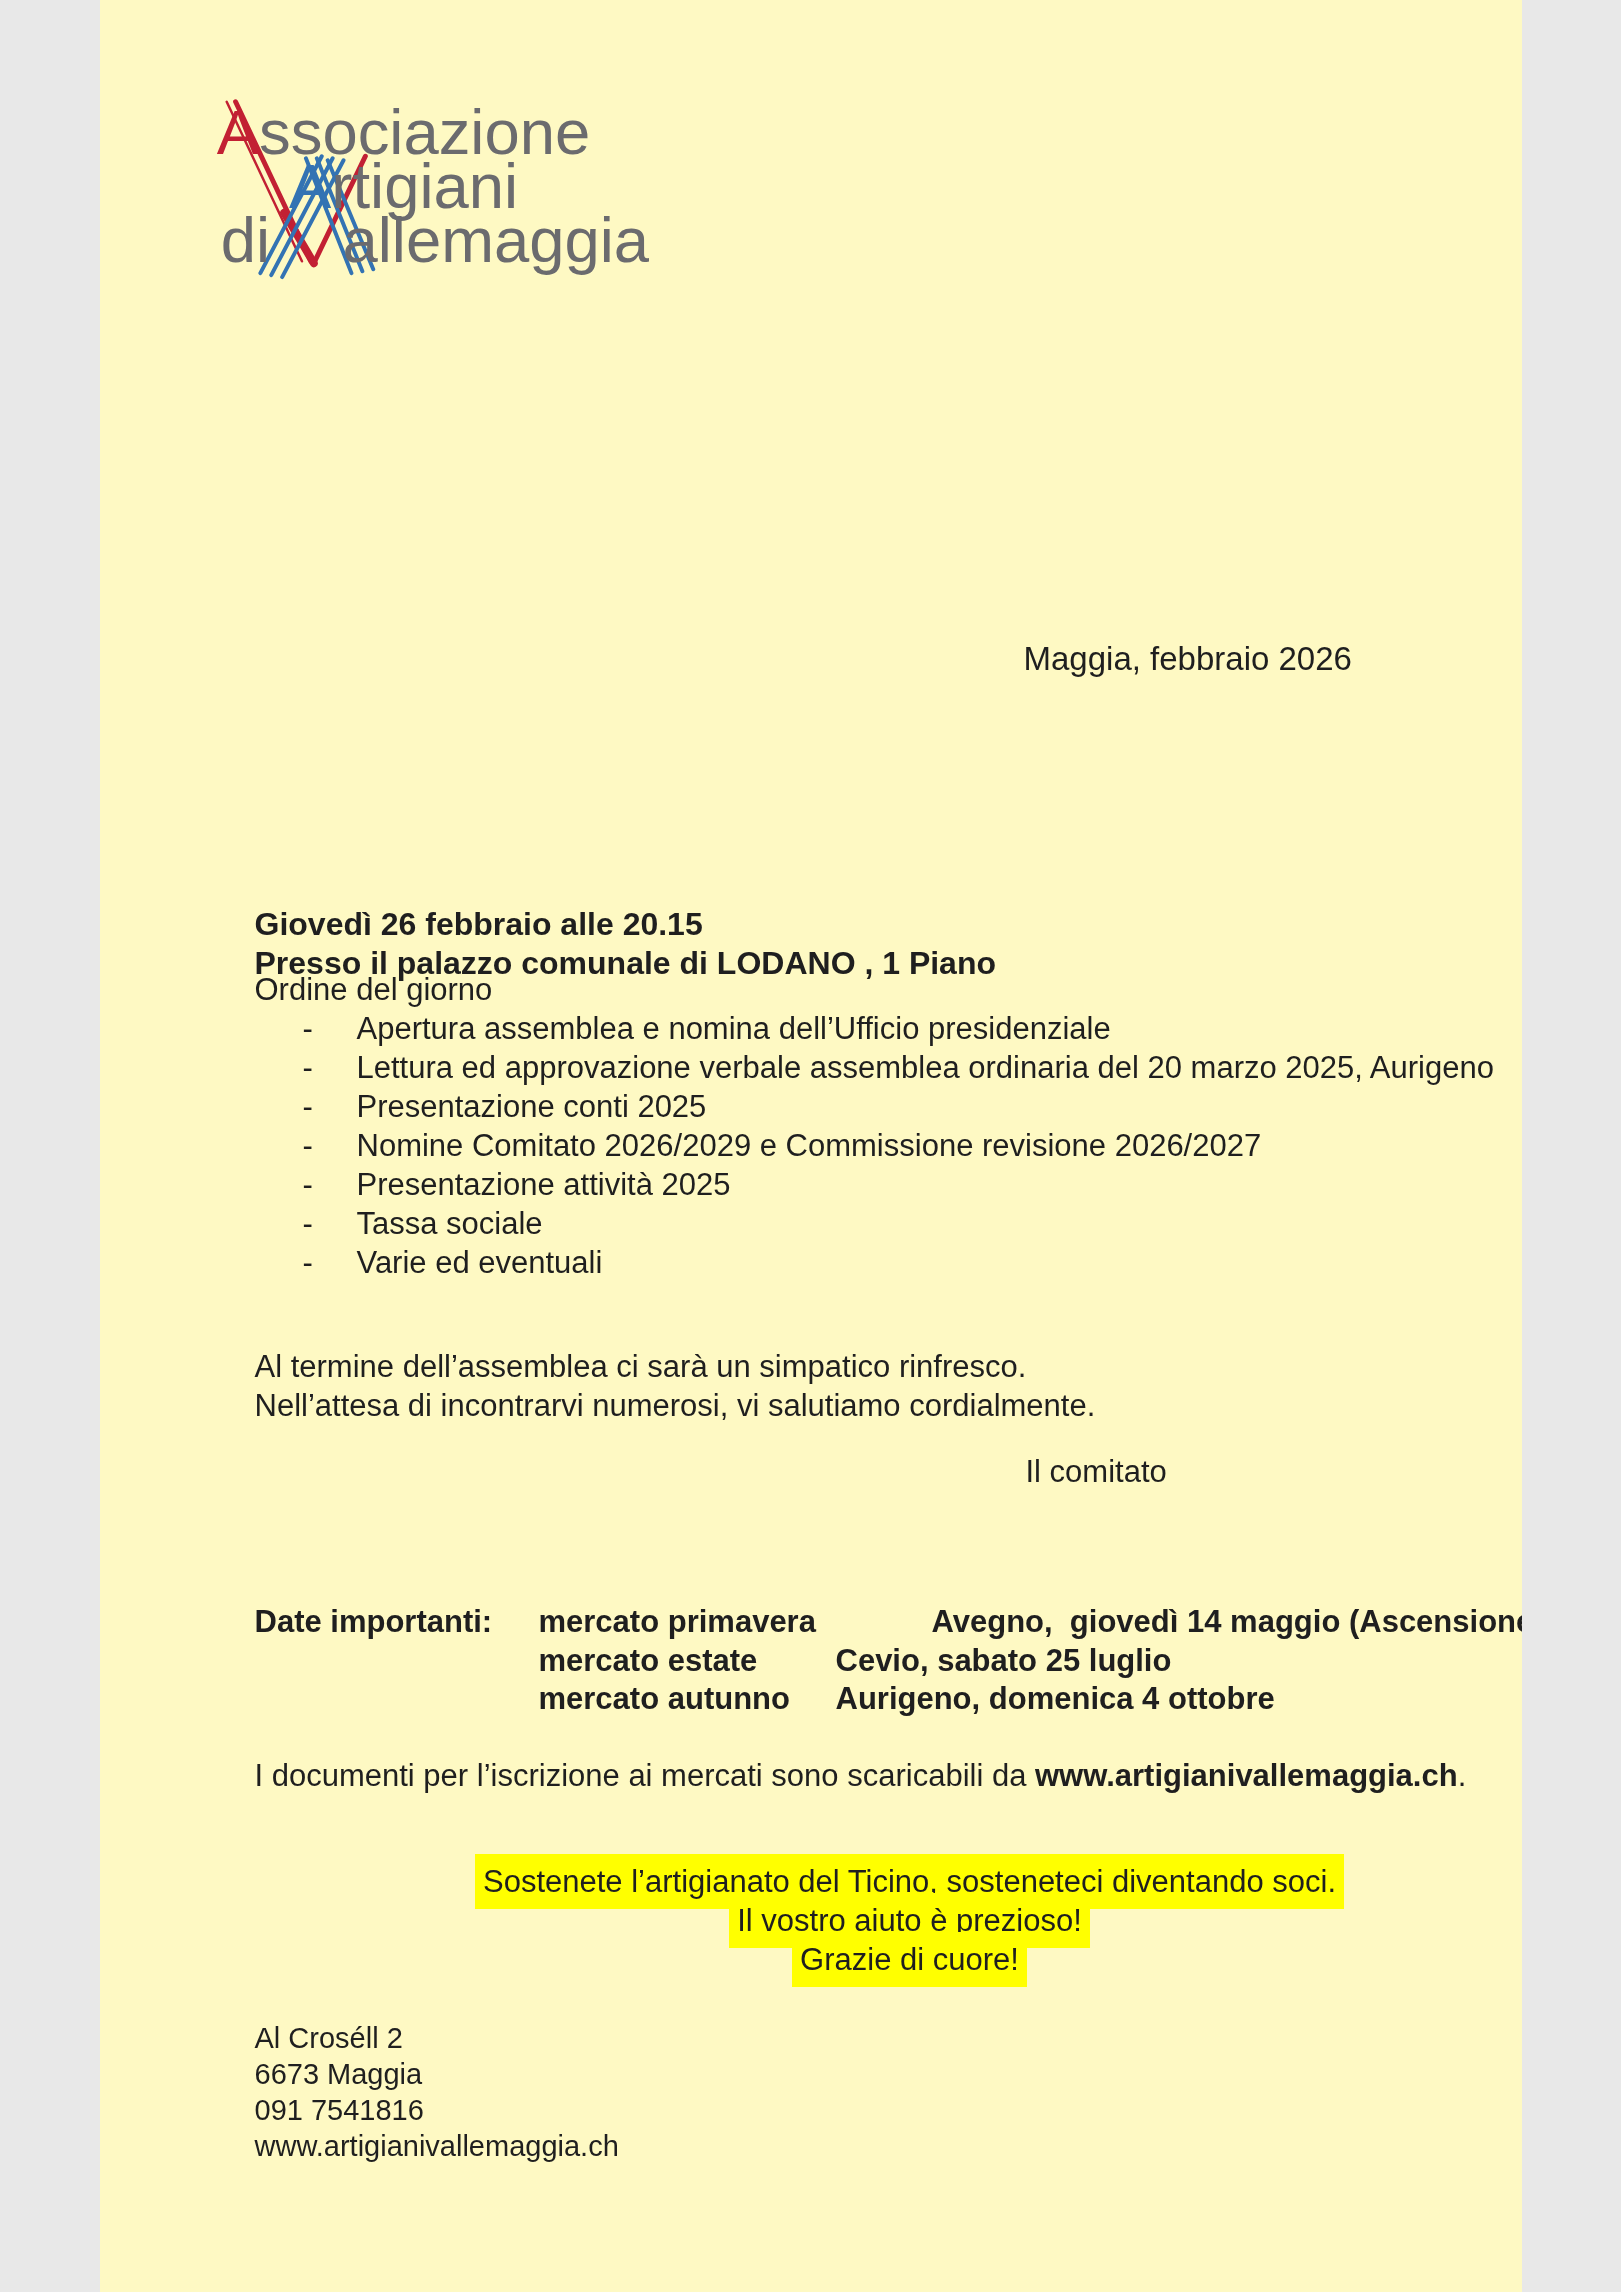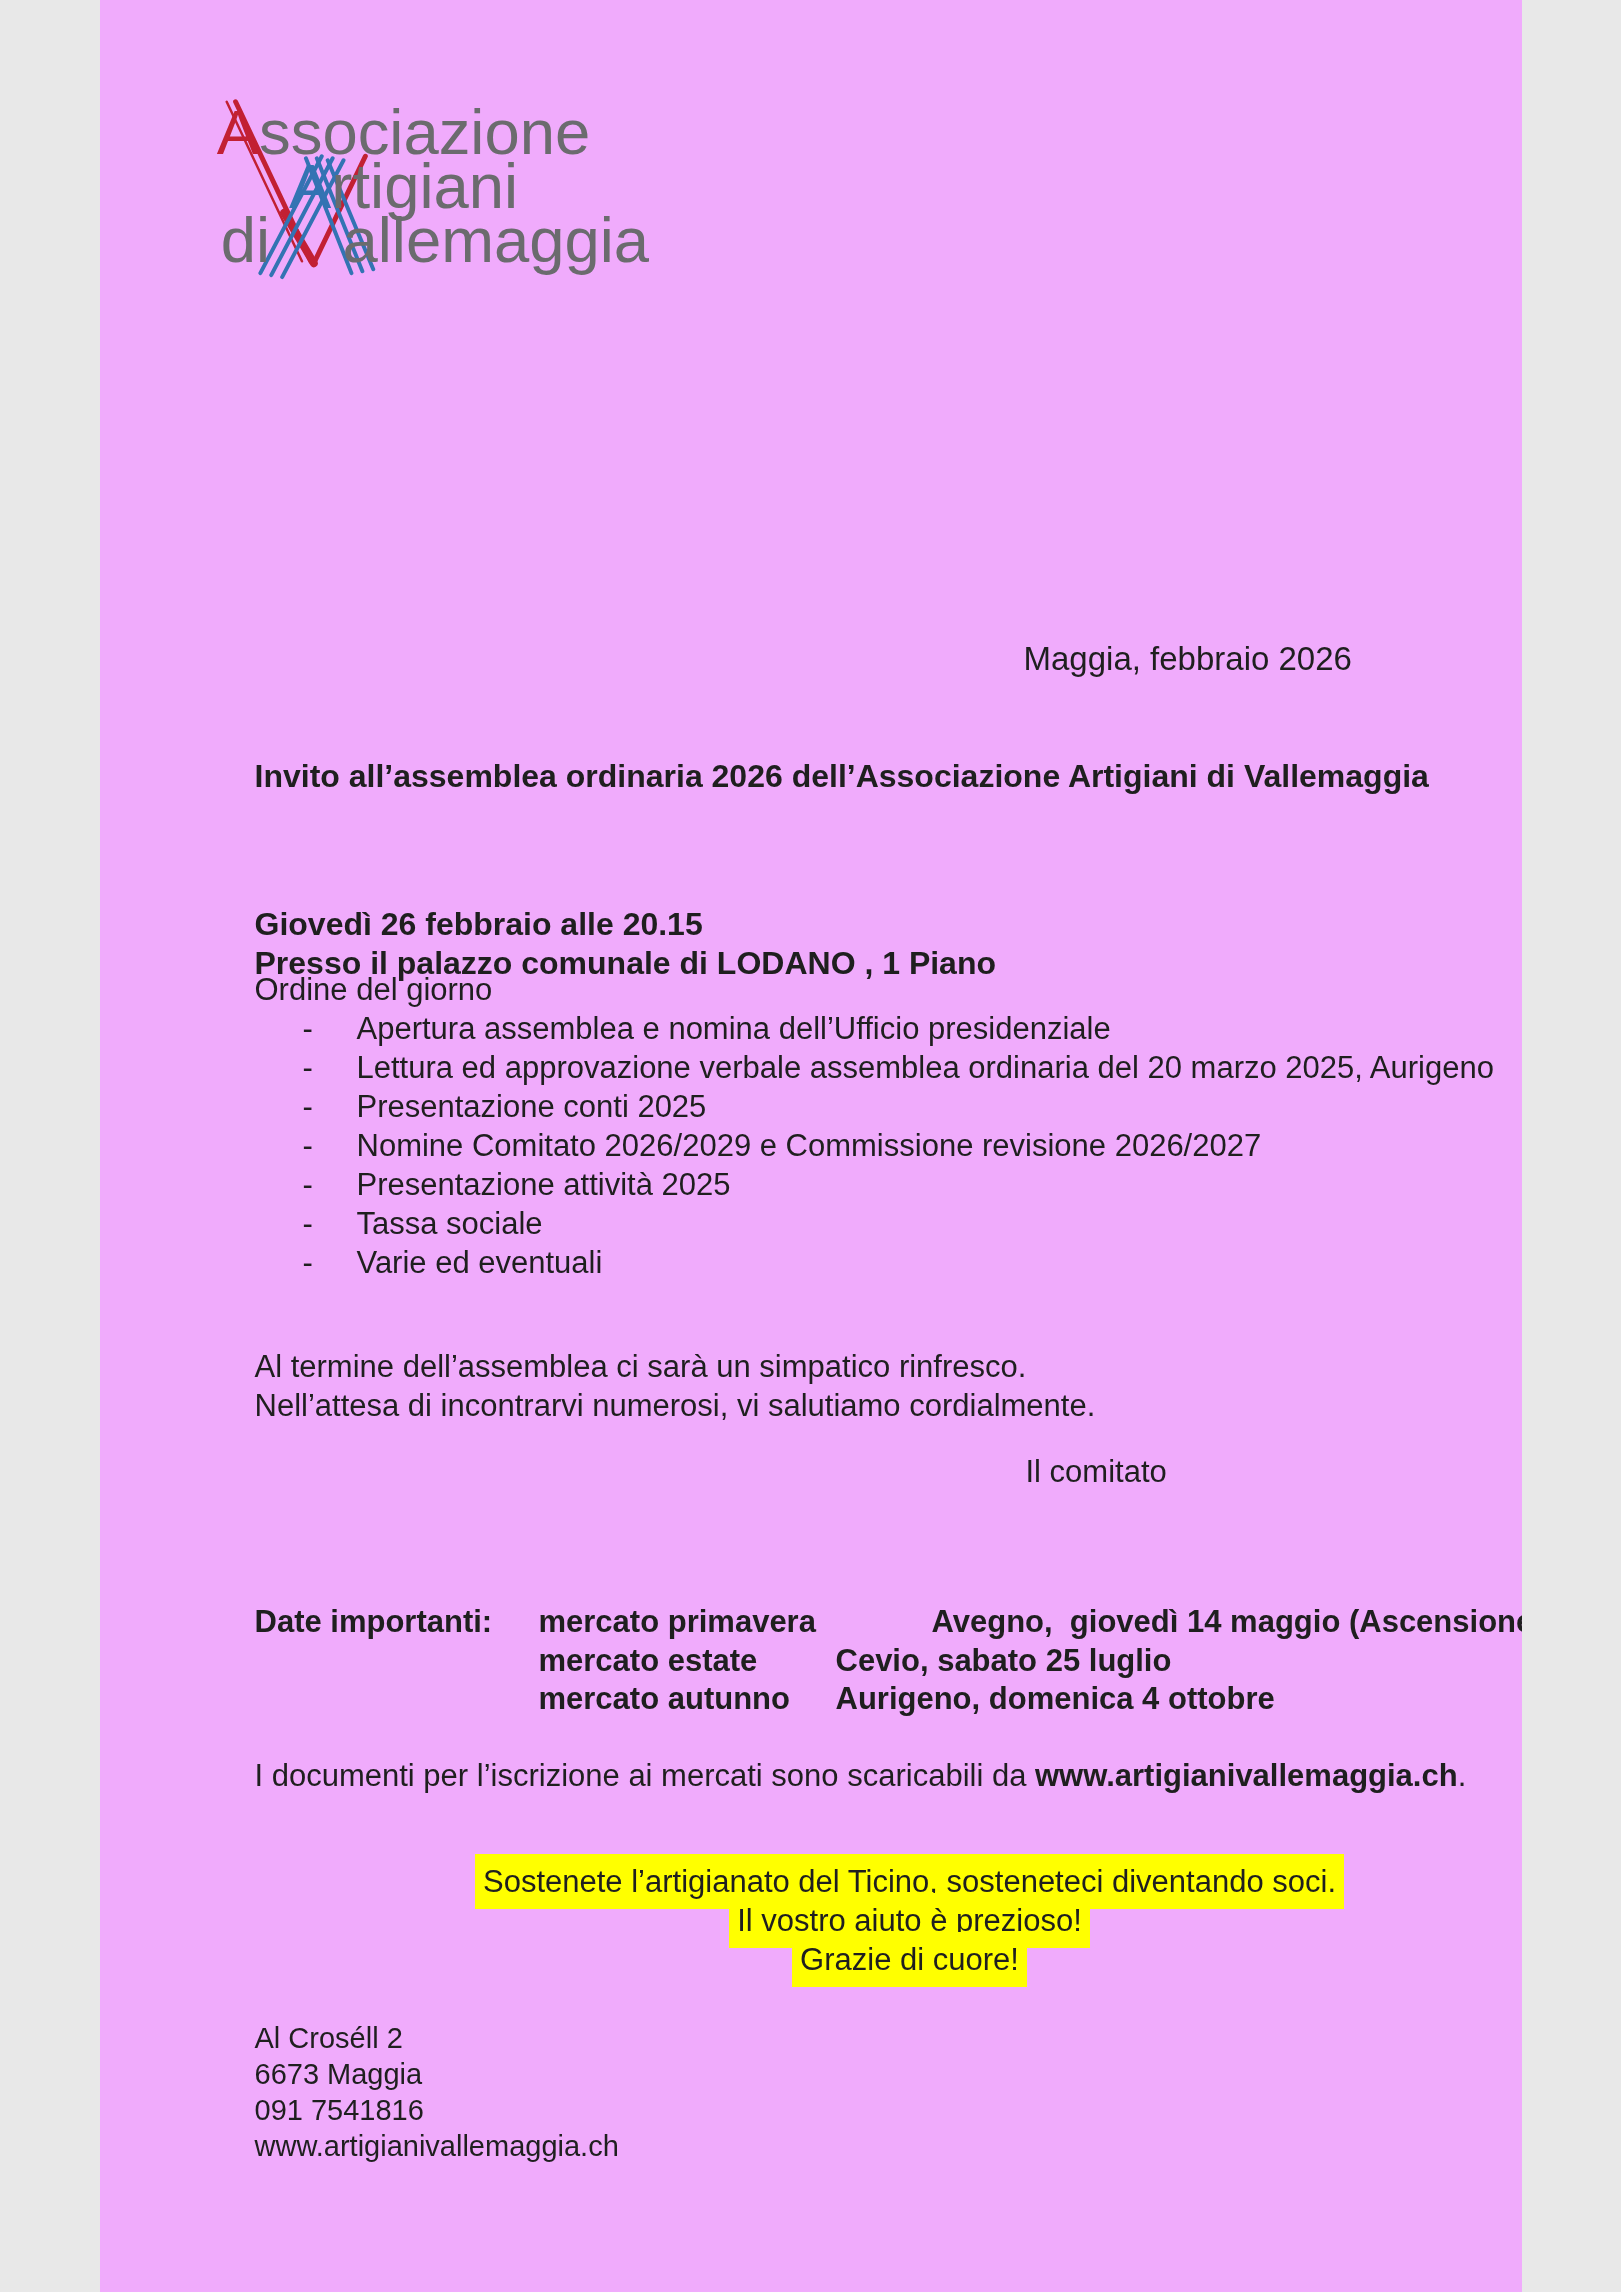--- a/index.html
+++ b/index.html
@@ -1,19 +1,19 @@
 <!DOCTYPE html>
 <html><head>
 <meta charset="utf-8">
 <style>
   html,body{margin:0;padding:0;background:#e8e8e8;}
   .page{
     position:relative;
     width:1422px;height:2293px;
-    background:#f0abfc;
+    background:#fef9c3;
     font-family:"Liberation Sans",sans-serif;
     color:#1f1f1f;
     overflow:hidden;
     margin:0 auto;
   }
   .abs{position:absolute;}
   .dateline{left:924px;top:640px;font-size:33px;}
   .title{left:155px;top:757px;width:1247px;font-size:32px;line-height:39px;font-weight:bold;}
   .whenwhere{left:155px;top:905px;font-size:32px;line-height:39px;font-weight:bold;}
   .agenda-title{left:155px;top:972px;font-size:31px;font-weight:normal;}
@@ -70,21 +70,20 @@
     <text x="27" y="193">
       <tspan fill="#6b6b6e">di</tspan>
     </text>
     <text x="150" y="193">
       <tspan fill="#6b6b6e">allemaggia</tspan>
     </text>
   </svg>
 
   <div class="abs dateline">Maggia, febbraio 2026</div>
 
-  <div class="abs title">Invito all’assemblea ordinaria 2026 dell’Associazione Artigiani di Vallemaggia</div>
 
   <div class="abs whenwhere">
     <div>Giovedì 26 febbraio alle 20.15</div>
     <div>Presso il palazzo comunale di LODANO , 1 Piano</div>
   </div>
 
   <div class="abs agenda-title">Ordine del giorno</div>
   <div class="abs agenda">
     <div class="agenda-row">
       <span class="dash">-</span>

